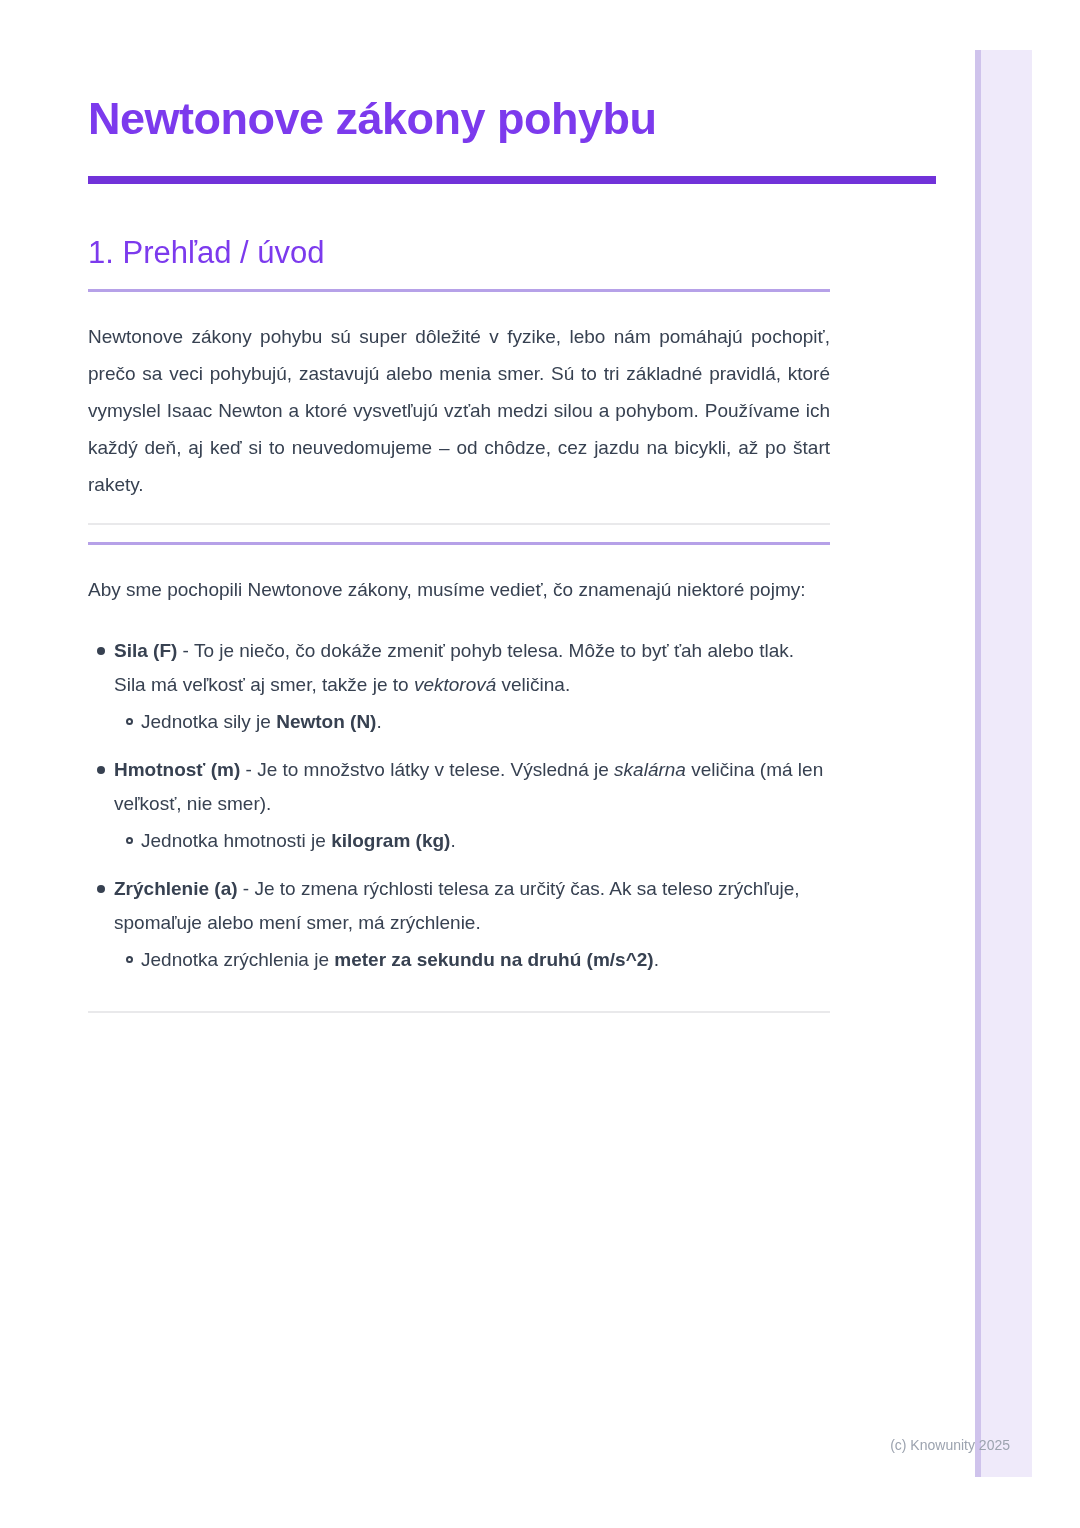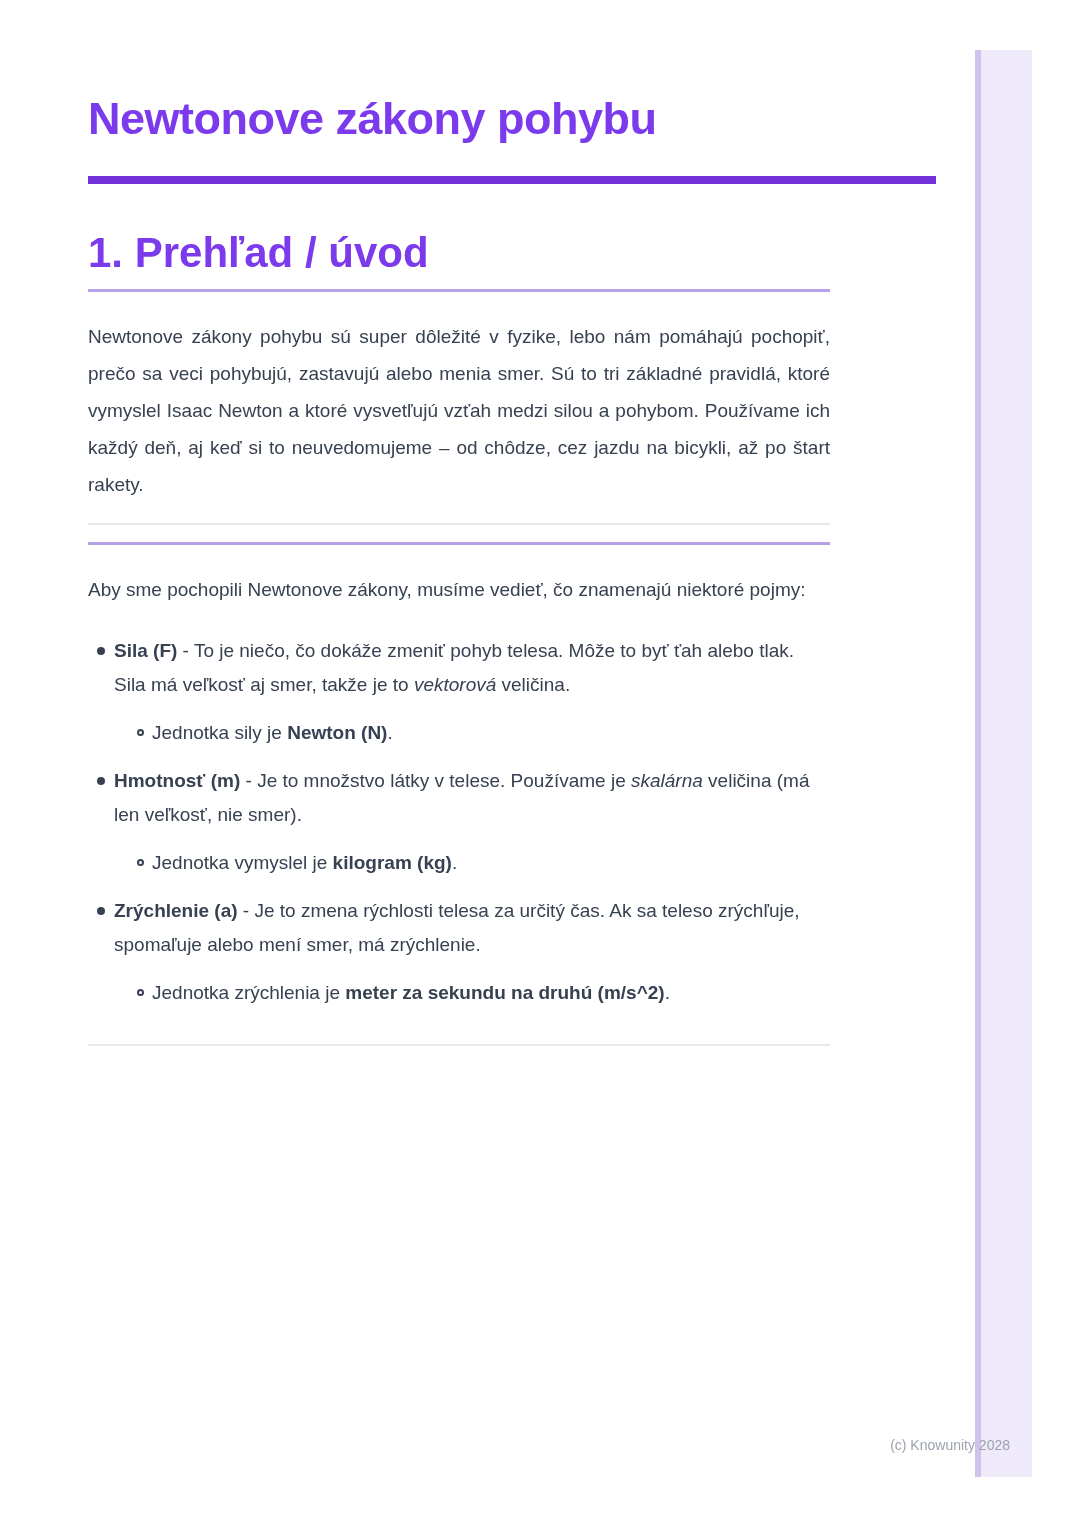--- a/index.html
+++ b/index.html
@@ -35,23 +35,23 @@
     color:#7c3aed;
   }
   .title-rule{
     margin-top:30px;
     width:848px;
     height:8px;
     background:#7132d9;
   }
   .section-heading{
     margin:50px 0 0 0;
-    font-size:42px;
+    font-size:31px;
     line-height:38px;
-    font-weight:bold;
+    font-weight:normal;
     color:#7c3aed;
   }
   .heading-underline{
     margin-top:17px;
     width:742px;
     height:3px;
     background:#b6a1e8;
   }
   .para{
     margin:26px 0 0 0;
@@ -82,21 +82,21 @@
   }
   .bullet-dot{
     position:absolute;
     left:9px;top:13px;
     width:8px;height:8px;
     border-radius:50%;
     background:#374151;
   }
   .sub-list{
     list-style:none;
-    margin:14px;
+    margin:3px;
     padding:0;
   }
   .sub-item{
     position:relative;
     padding-left:24px;
     font-size:19px;
     line-height:34px;
     color:#374151;
   }
   .sub-circle{
@@ -148,25 +148,25 @@
         <ul class="sub-list">
           <li class="sub-item">
             <span class="sub-circle"></span>
             <span>Jednotka sily je </span><span class="b">Newton (N)</span><span>.</span>
           </li>
         </ul>
       </li>
 
       <li class="bullet-item">
         <span class="bullet-dot"></span>
-        <span class="b">Hmotnosť (m)</span><span> - Je to množstvo látky v telese. Používame je </span><span class="i">skalárna</span><span> veličina (má len veľkosť, nie smer).</span>
+        <span class="b">Hmotnosť (m)</span><span> - Je to množstvo látky v telese. Výsledná je </span><span class="i">skalárna</span><span> veličina (má len veľkosť, nie smer).</span>
         <ul class="sub-list">
           <li class="sub-item">
             <span class="sub-circle"></span>
-            <span>Jednotka vymyslel je </span><span class="b">kilogram (kg)</span><span>.</span>
+            <span>Jednotka hmotnosti je </span><span class="b">kilogram (kg)</span><span>.</span>
           </li>
         </ul>
       </li>
 
       <li class="bullet-item">
         <span class="bullet-dot"></span>
         <span class="b">Zrýchlenie (a)</span><span> - Je to zmena rýchlosti telesa za určitý čas. Ak sa teleso zrýchľuje, spomaľuje alebo mení smer, má zrýchlenie.</span>
         <ul class="sub-list">
           <li class="sub-item">
             <span class="sub-circle"></span>
@@ -177,15 +177,15 @@
 
 
 
 
     </ul>
 
     <div class="section-divider divider-2"></div>
 
   </div>
 
-  <div class="footer-copyright">(c) Knowunity 2028</div>
+  <div class="footer-copyright">(c) Knowunity 2025</div>
 
 </div>
 
 </body></html>

